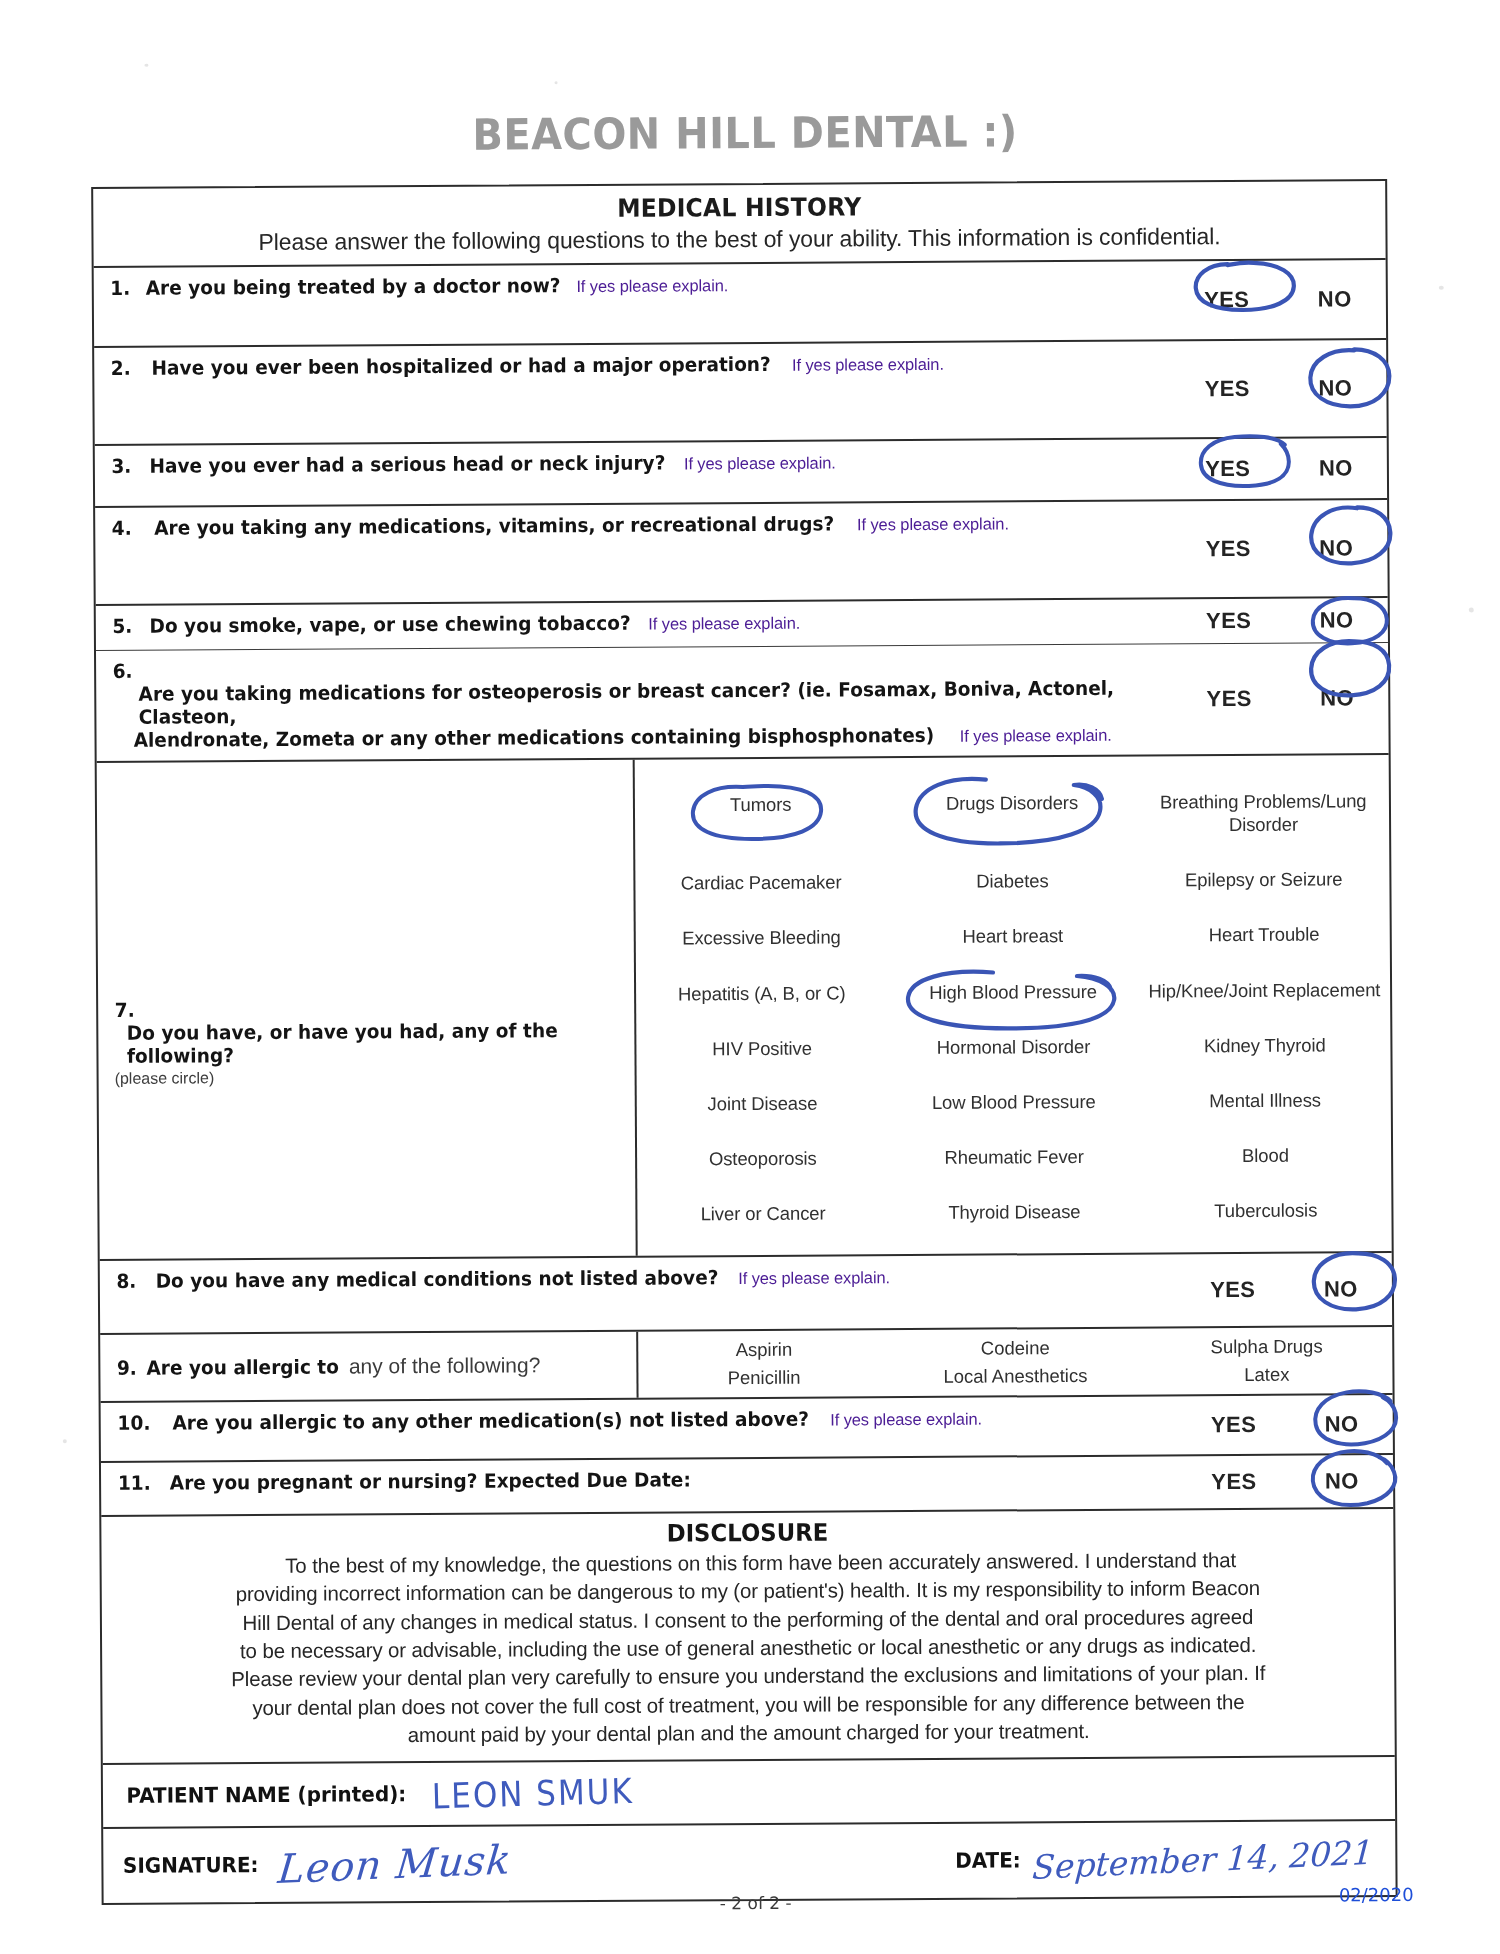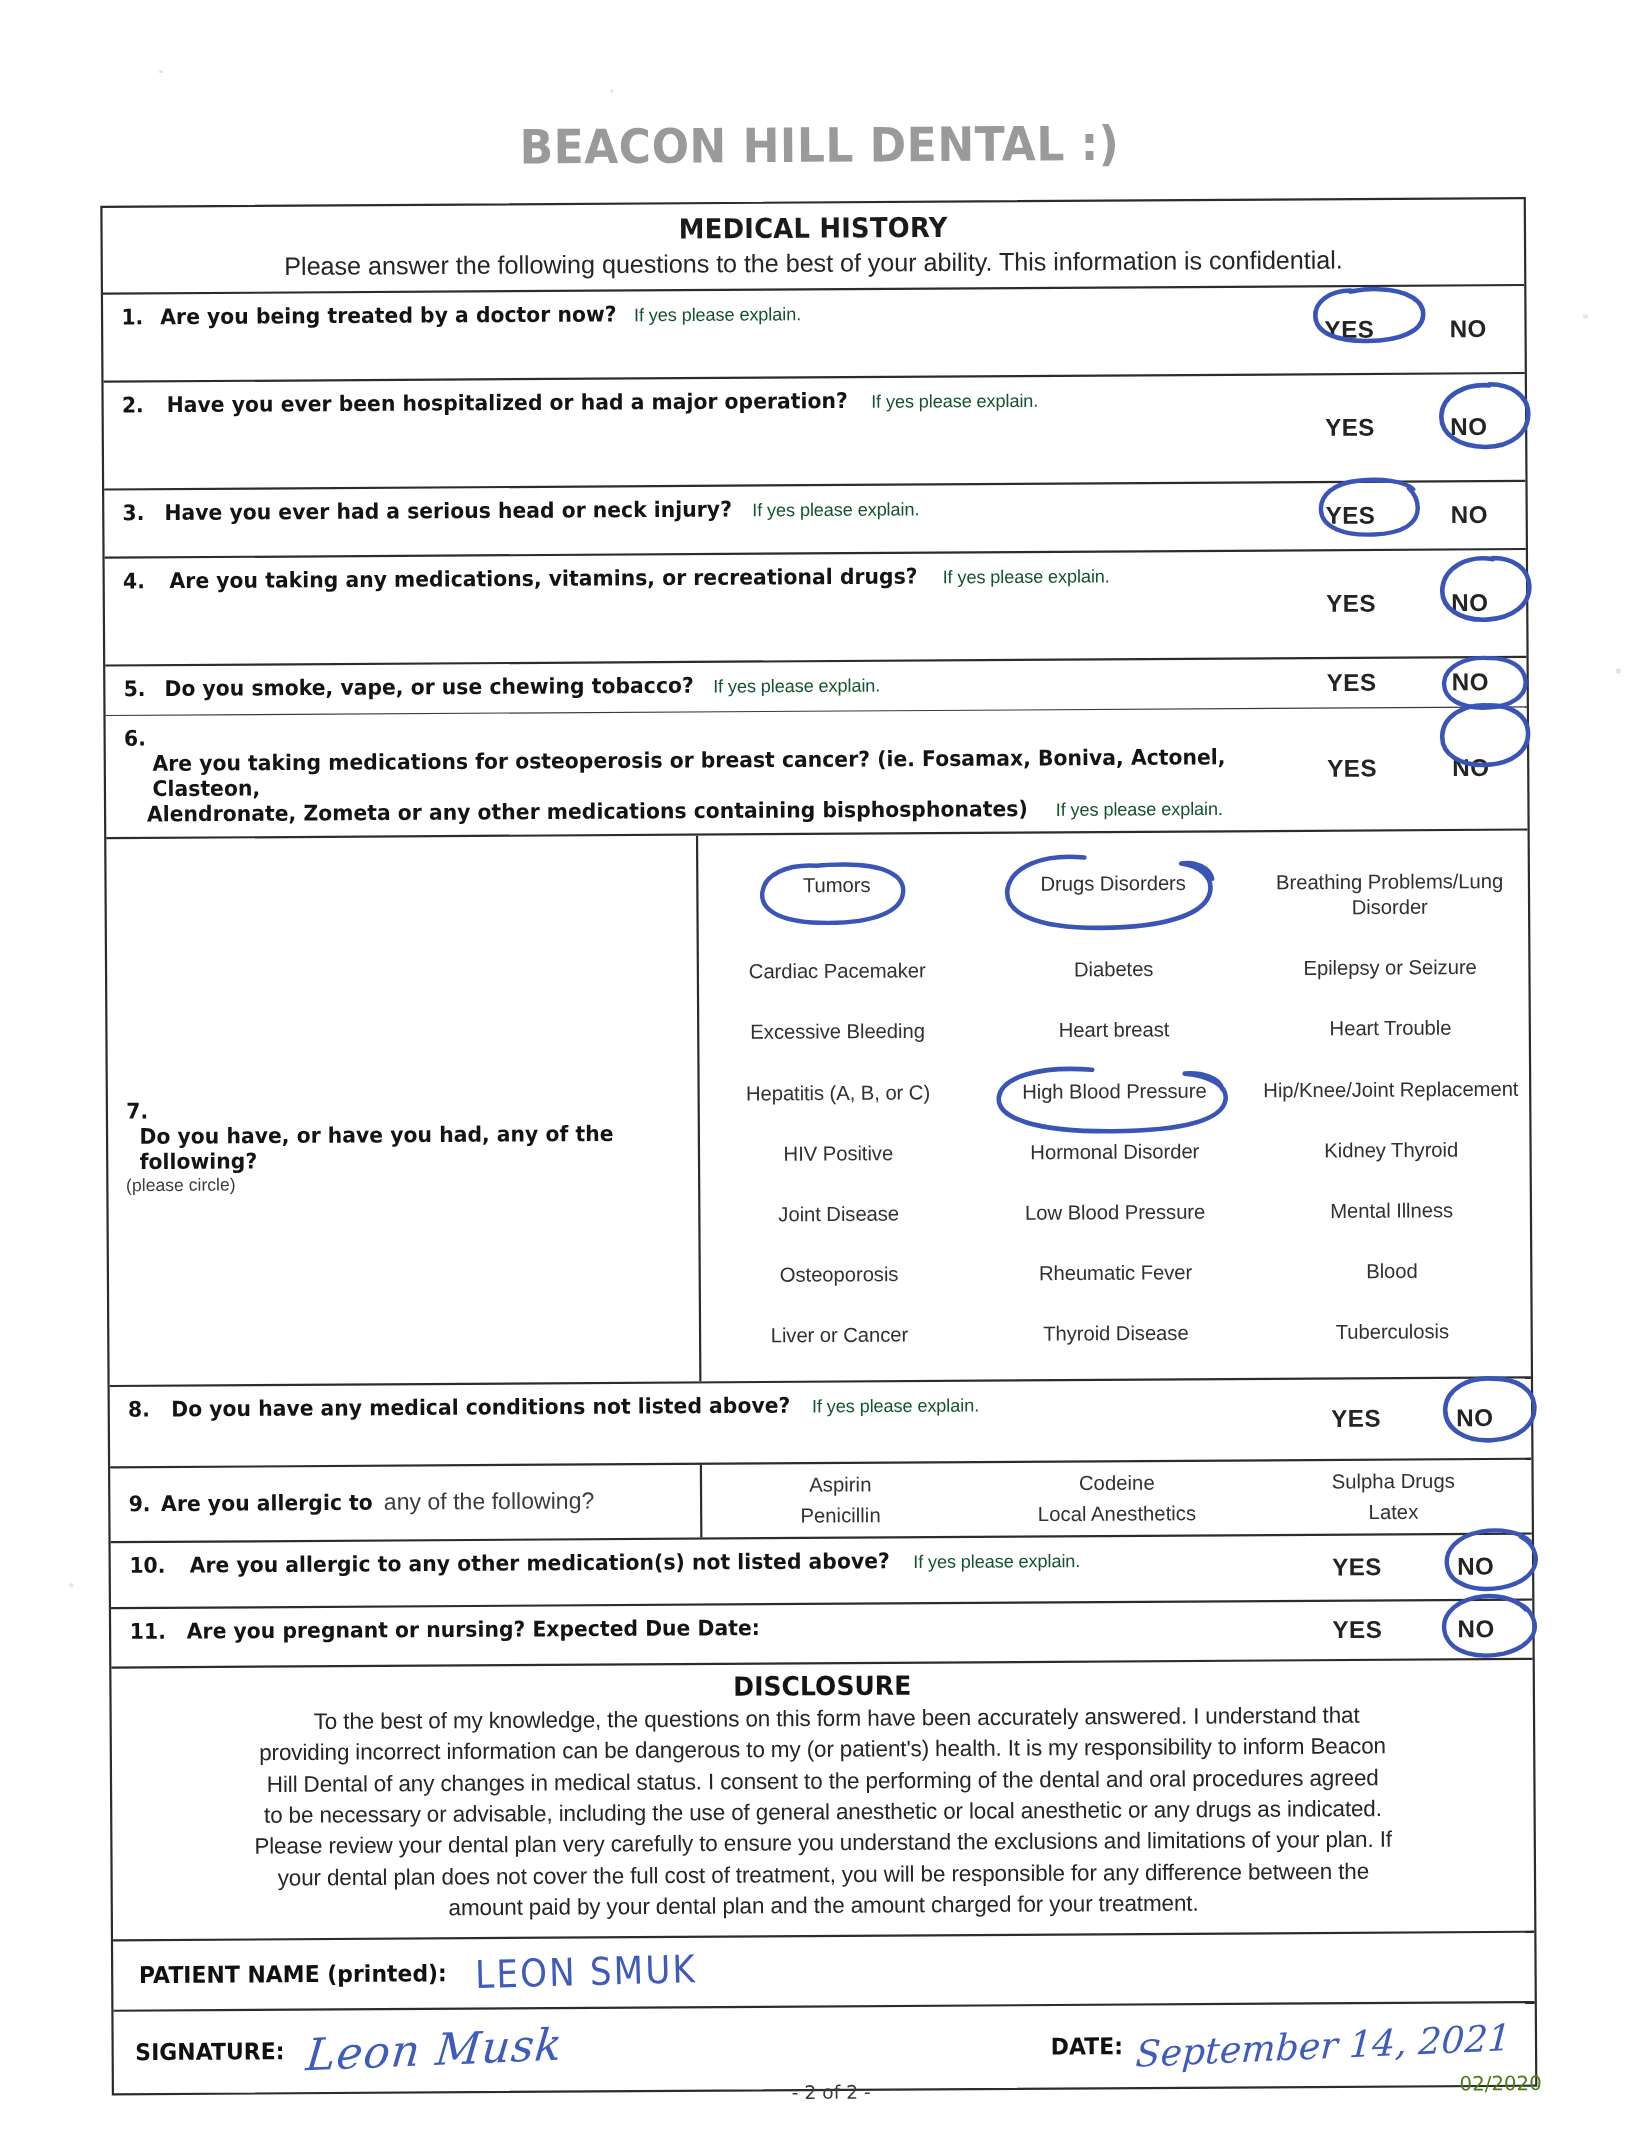--- a/index.html
+++ b/index.html
@@ -107,21 +107,21 @@
   .qbold {
     font-family: "DejaVu Sans", sans-serif;
     font-weight: bold;
     font-size: 19.5px;
     color: #141414;
     transform: scaleX(.95);
     display: inline-block;
   }
   .qlight {
     font-size: 16.5px;
-    color: #14532d;
+    color: #4c1d95;
     letter-spacing: -.1px;
   }
   .q9-light {
     font-size: 21px;
     color: #3b3b3b;
   }
 
   .yn-cell {
     flex: 0 0 216px;
     display: flex;
@@ -288,24 +288,24 @@
     left: 0;
     width: 1500px;
     text-align: center;
     font-family: "DejaVu Sans", sans-serif;
     font-size: 17px;
     color: #3a3a3a;
   }
   #footer-rev {
     position: absolute;
     top: 1888px;
-    right: 104px;
+    right: 92px;
     font-family: "DejaVu Sans", sans-serif;
     font-size: 18px;
-    color: #4d7c0f;
+    color: #1d4ed8;
   }
 </style>
 </head>
 <body>
 
 <div id="scan-page">
 
   <div class="speck" style="left:150px;top:60px;width:4px;height:3px;"></div>
   <div class="speck" style="left:560px;top:80px;width:3px;height:3px;"></div>
   <div class="speck" style="left:1443px;top:290px;width:5px;height:4px;"></div>

